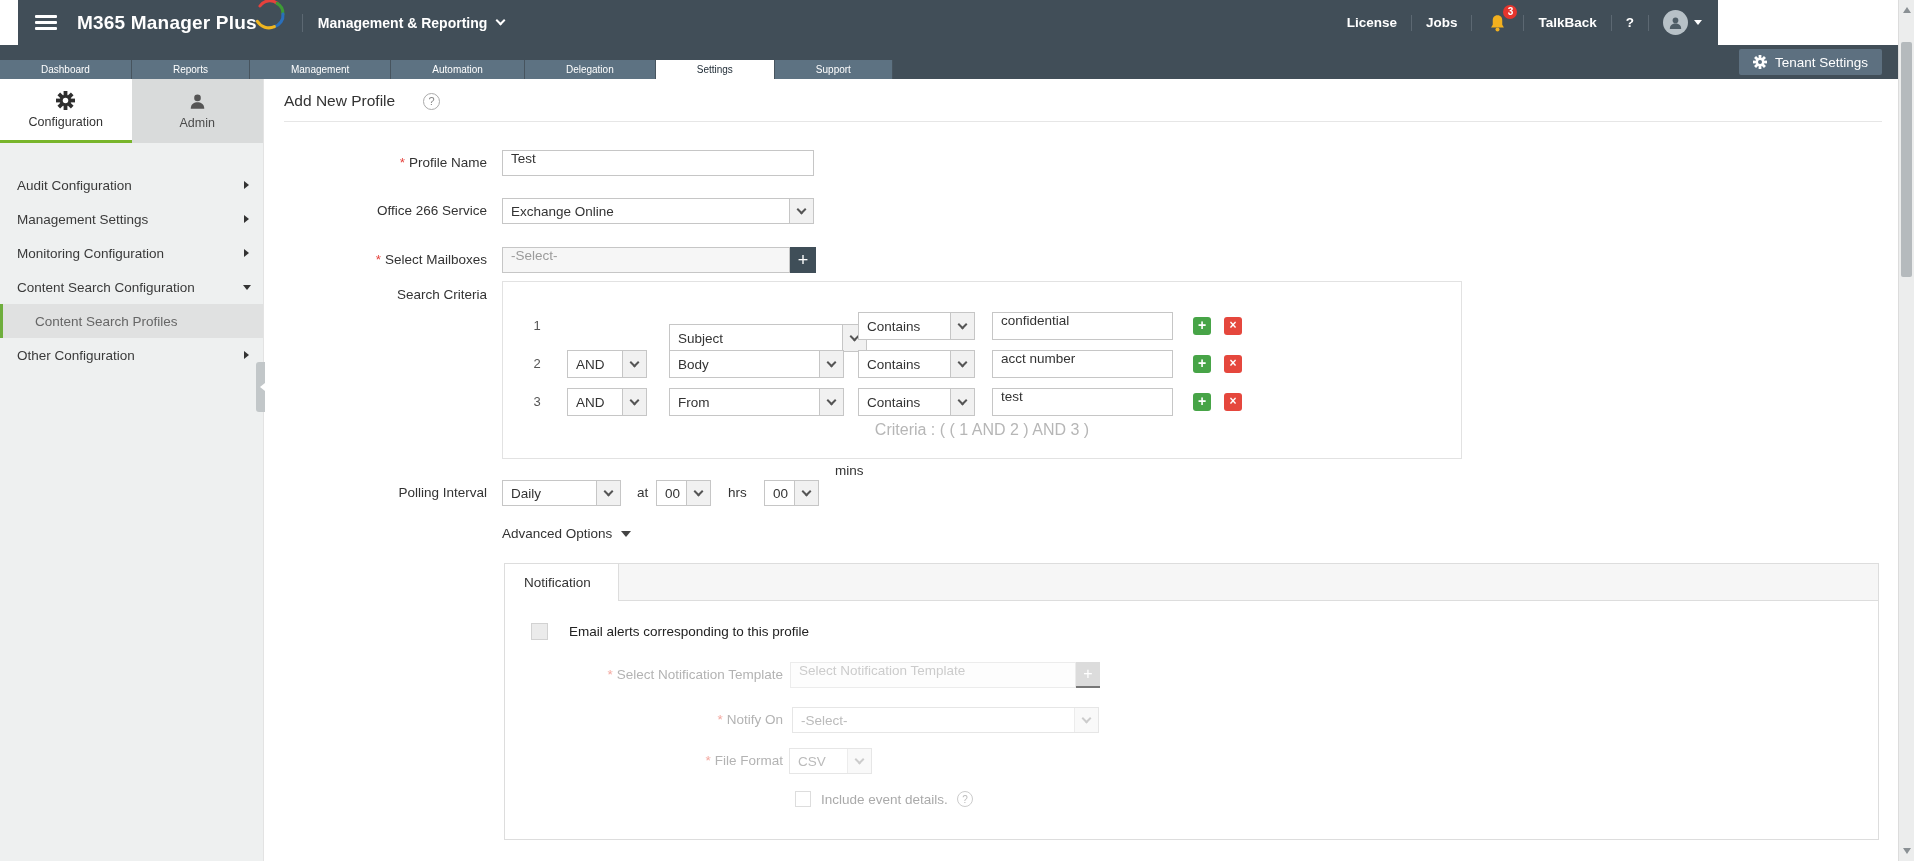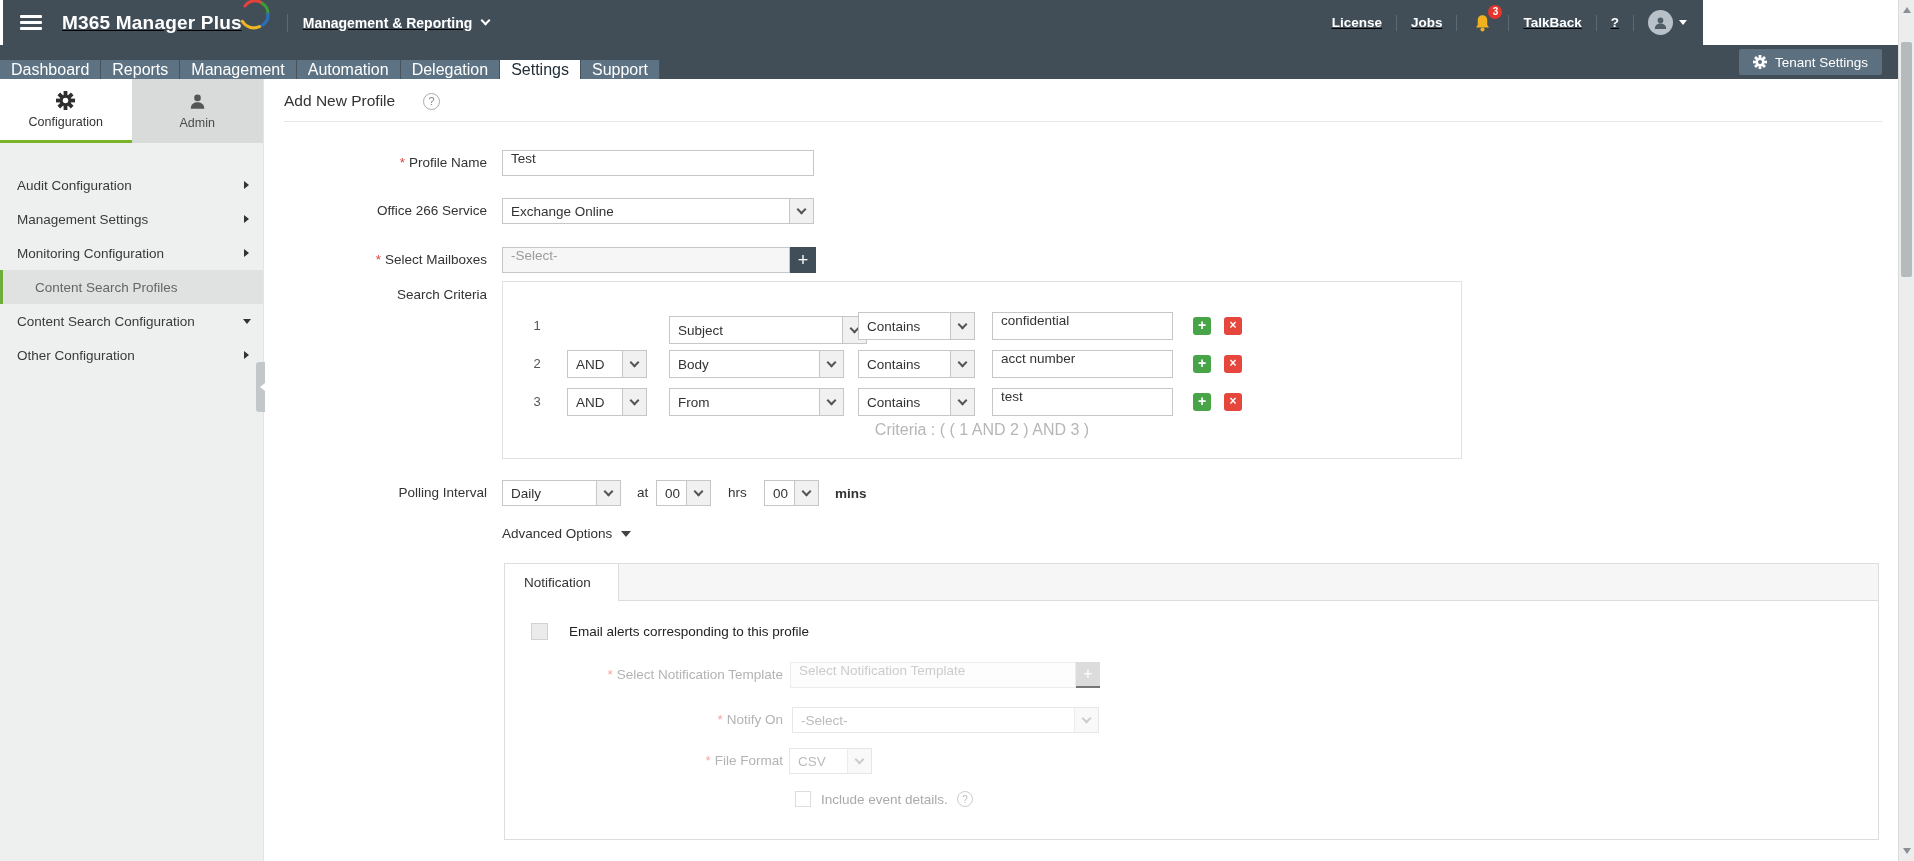--- a/index.html
+++ b/index.html
@@ -1,38 +1,38 @@
 <!DOCTYPE html>
 <html><head>
 <meta charset="utf-8">
 <style>
   html,body{margin:0;padding:0;background:#fff;}
   *{box-sizing:border-box;}
   .app{position:relative;width:1914px;height:861px;background:#fff;font-family:"Liberation Sans",sans-serif;overflow:hidden;}
 
   
-  .topbar{position:absolute;left:3px;top:0;width:1700px;height:45px;background:#414e58;display:flex;align-items:center;text-decoration:underline;}
+  .topbar{position:absolute;left:18px;top:0;width:1700px;height:45px;background:#414e58;display:flex;align-items:center;}
   .hamb{width:22px;height:15px;margin-left:17px;display:flex;flex-direction:column;justify-content:space-between;cursor:pointer;}
   .hamb i{display:block;height:3px;background:#fff;border-radius:1px;}
   .brand{color:#fff;font-size:19px;font-weight:bold;margin-left:20px;letter-spacing:.2px;white-space:nowrap;}
   .swirl{margin-left:-6px;margin-top:-16px;}
   .tb-sep{width:1px;height:18px;background:#5c6872;margin:0 15px;}
   .context{color:#fff;font-size:14px;font-weight:bold;display:flex;align-items:center;gap:10px;cursor:pointer;}
   .chev{display:inline-block;width:7px;height:7px;border-right:2px solid #fff;border-bottom:2px solid #fff;transform:rotate(45deg);margin-top:-4px;}
   .topbar-right{margin-left:auto;display:flex;align-items:center;margin-right:12px;color:#fff;font-size:13.5px;font-weight:bold;}
   .tb-link{padding:0 14px;cursor:pointer;white-space:nowrap;}
   .tb-vsep{width:1px;height:16px;background:#5c6872;}
   .bell-wrap{position:relative;padding:0 16px;cursor:pointer;display:flex;align-items:center;}
   .badge{position:absolute;top:-9px;right:6px;background:#e5352d;color:#fff;border-radius:8px;font-size:10px;height:14px;min-width:14px;line-height:14px;text-align:center;padding:0 3px;font-weight:bold;}
   .avatar{width:25px;height:25px;border-radius:50%;background:#b7c1c7;display:flex;align-items:center;justify-content:center;margin:0 6px 0 14px;cursor:pointer;}
   .av-chev{width:0;height:0;border-left:4px solid transparent;border-right:4px solid transparent;border-top:5px solid #fff;margin-right:4px;cursor:pointer;}
 
   
   .tabbar{position:absolute;left:0;top:45px;width:1898px;height:34px;background:#414e58;display:flex;}
-  .tab{background:#5d7282;color:#fff;font-size:16px;display:flex;align-items:center;justify-content:center;border-right:1px solid #47545e;padding:0 11px;cursor:pointer;white-space:nowrap;margin-top:15px;}
+  .tab{background:#5d7282;color:#fff;font-size:10px;display:flex;align-items:center;justify-content:center;border-right:1px solid #47545e;padding:0 41px;cursor:pointer;white-space:nowrap;margin-top:15px;}
   .tab.active{background:#ffffff;color:#222e38;}
   .tenant-btn{position:absolute;right:16px;top:4px;height:26px;background:#5d7080;color:#fff;border-radius:2px;display:flex;align-items:center;gap:8px;padding:0 14px;font-size:13.5px;cursor:pointer;}
 
   
   .sidebar{position:absolute;left:0;top:79px;width:264px;height:782px;background:#eef0f0;border-right:1px solid #e3e3e3;}
   .side-tabs{display:flex;height:64px;}
   .side-tab{width:132px;display:flex;flex-direction:column;align-items:center;justify-content:center;gap:5px;font-size:12.5px;color:#333;cursor:pointer;}
   .side-tab.active{background:#fff;border-bottom:3px solid #78b52b;}
   .side-tab.inactive{background:#d9dbdb;color:#4a4a4a;}
   .side-menu{padding-top:25px;}
@@ -196,26 +196,26 @@
         <i class="arr-right"></i>
       </div>
       <div class="side-item">
         <span>Management Settings</span>
         <i class="arr-right"></i>
       </div>
       <div class="side-item">
         <span>Monitoring Configuration</span>
         <i class="arr-right"></i>
       </div>
-      <div class="side-item selected">
-        <span>Content Search Profiles</span>
-      </div>
       <div class="side-item">
         <span>Content Search Configuration</span>
         <i class="arr-down"></i>
+      </div>
+      <div class="side-item selected">
+        <span>Content Search Profiles</span>
       </div>
       <div class="side-item">
         <span>Other Configuration</span>
         <i class="arr-right"></i>
       </div>
     </div>
   </div>
   <div class="handle">
       <i></i>
     </div>
@@ -248,21 +248,21 @@
     <div class="tin readonly" style="left:237px;top:168px;width:288px;">
       <span>-Select-</span>
     </div>
     <div class="plus-dark" style="left:525px;top:168px;">+</div>
 
     <div class="flabel" style="top:203px;"><span>Search Criteria</span></div>
     <div class="criteria-box">
 
       <div class="crow" style="top:30px;">
         <span class="cnum">1</span>
-        <div class="sel h28" style="left:166px;top:4px;width:198px;">
+        <div class="sel h28" style="left:166px;top:12px;width:198px;">
           <span>Subject</span>
           <span class="btn">
               <i class="cv"></i>
             </span>
         </div>
         <div class="sel h28" style="left:355px;top:0;width:117px;">
           <span>Contains</span>
           <span class="btn">
               <i class="cv"></i>
             </span>
@@ -345,21 +345,21 @@
           <i class="cv"></i>
         </span>
     </div>
     <span class="inline-txt" style="left:463px;top:401px;">hrs</span>
     <div class="sel" style="left:499px;top:401px;width:55px;">
       <span>00</span>
       <span class="btn">
           <i class="cv"></i>
         </span>
     </div>
-    <span class="inline-txt" style="left:570px;top:402px;font-weight:bold;">mins</span>
+    <span class="inline-txt" style="left:570px;top:379px;">mins</span>
 
     <div class="adv-row">
       <span>Advanced Options</span>
       <i class="tri-down"></i>
     </div>
 
     <div class="npanel">
       <div class="tabstrip">
         <div class="ntab">Notification</div>
       </div>

